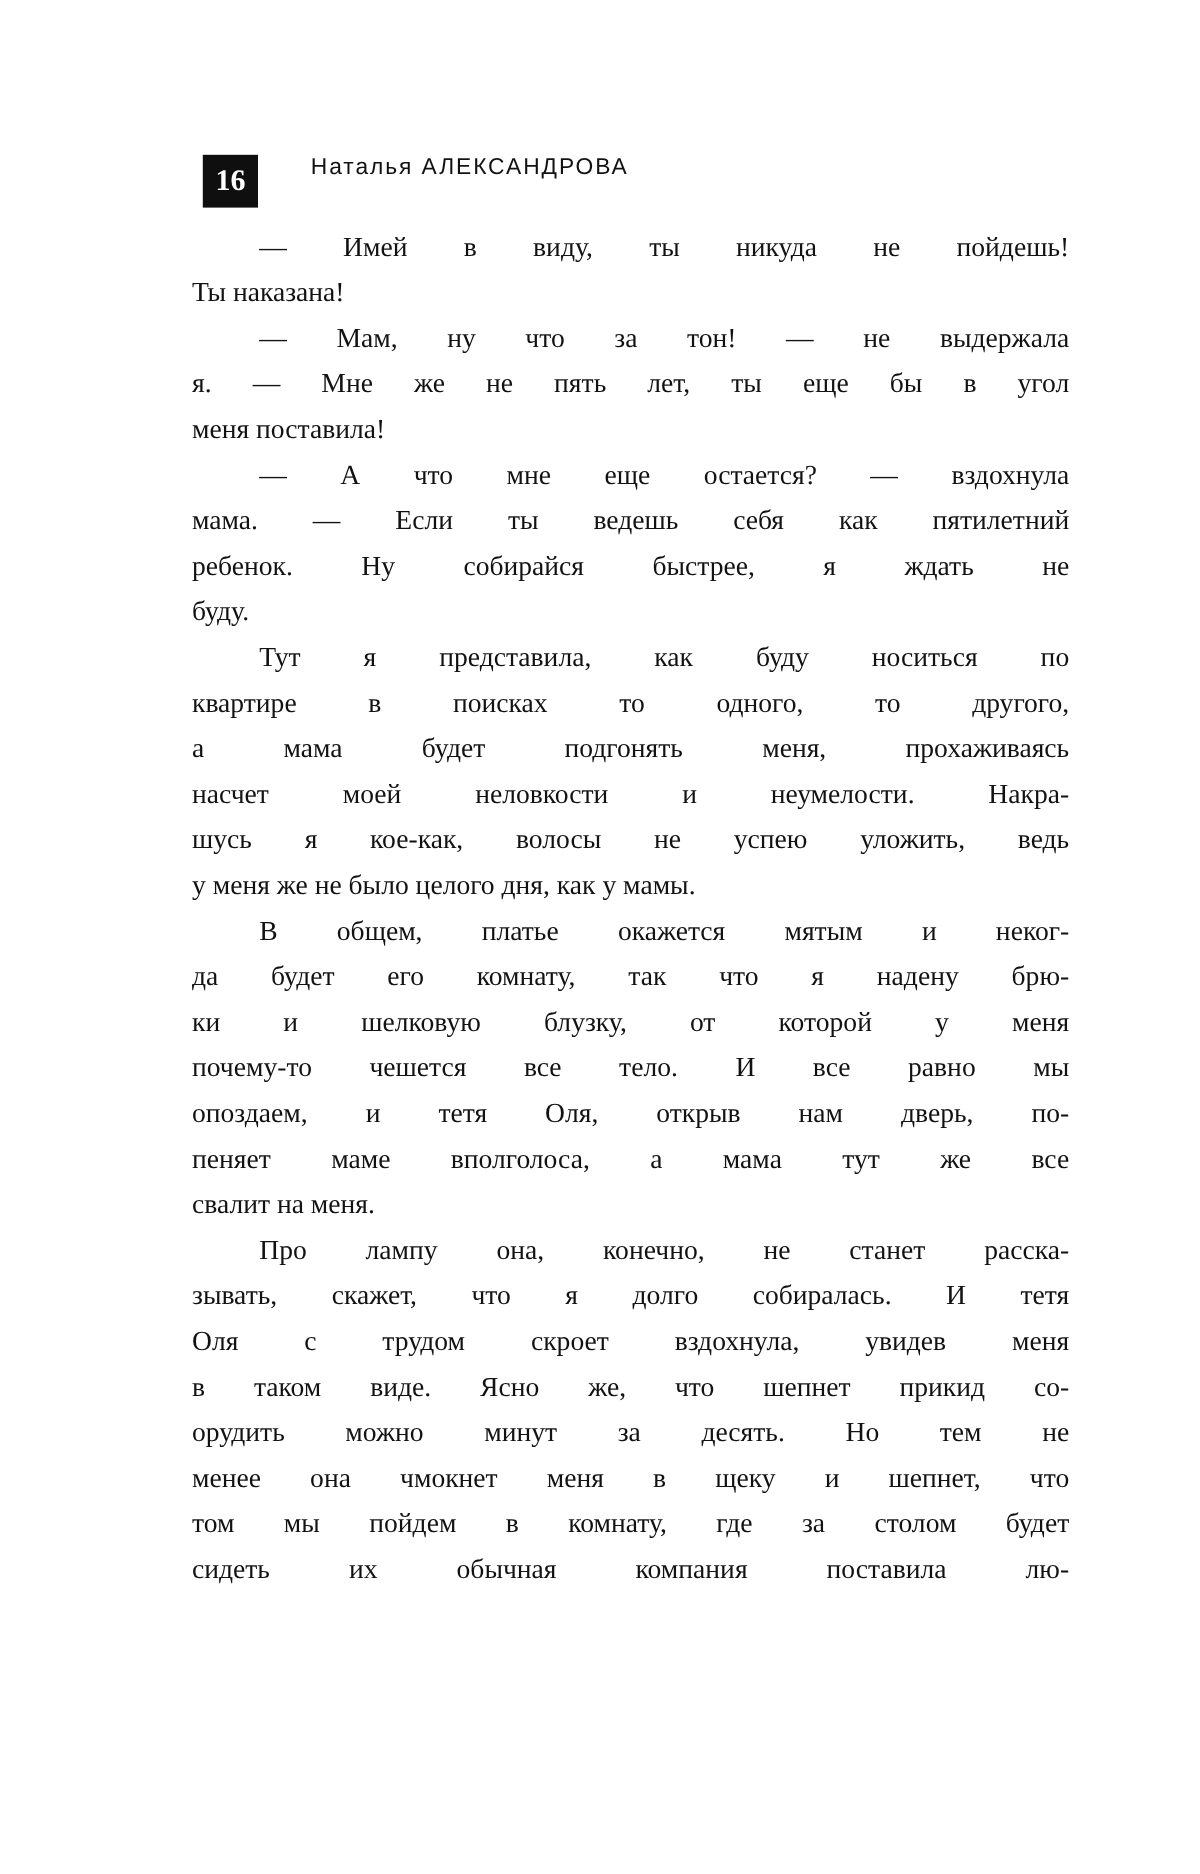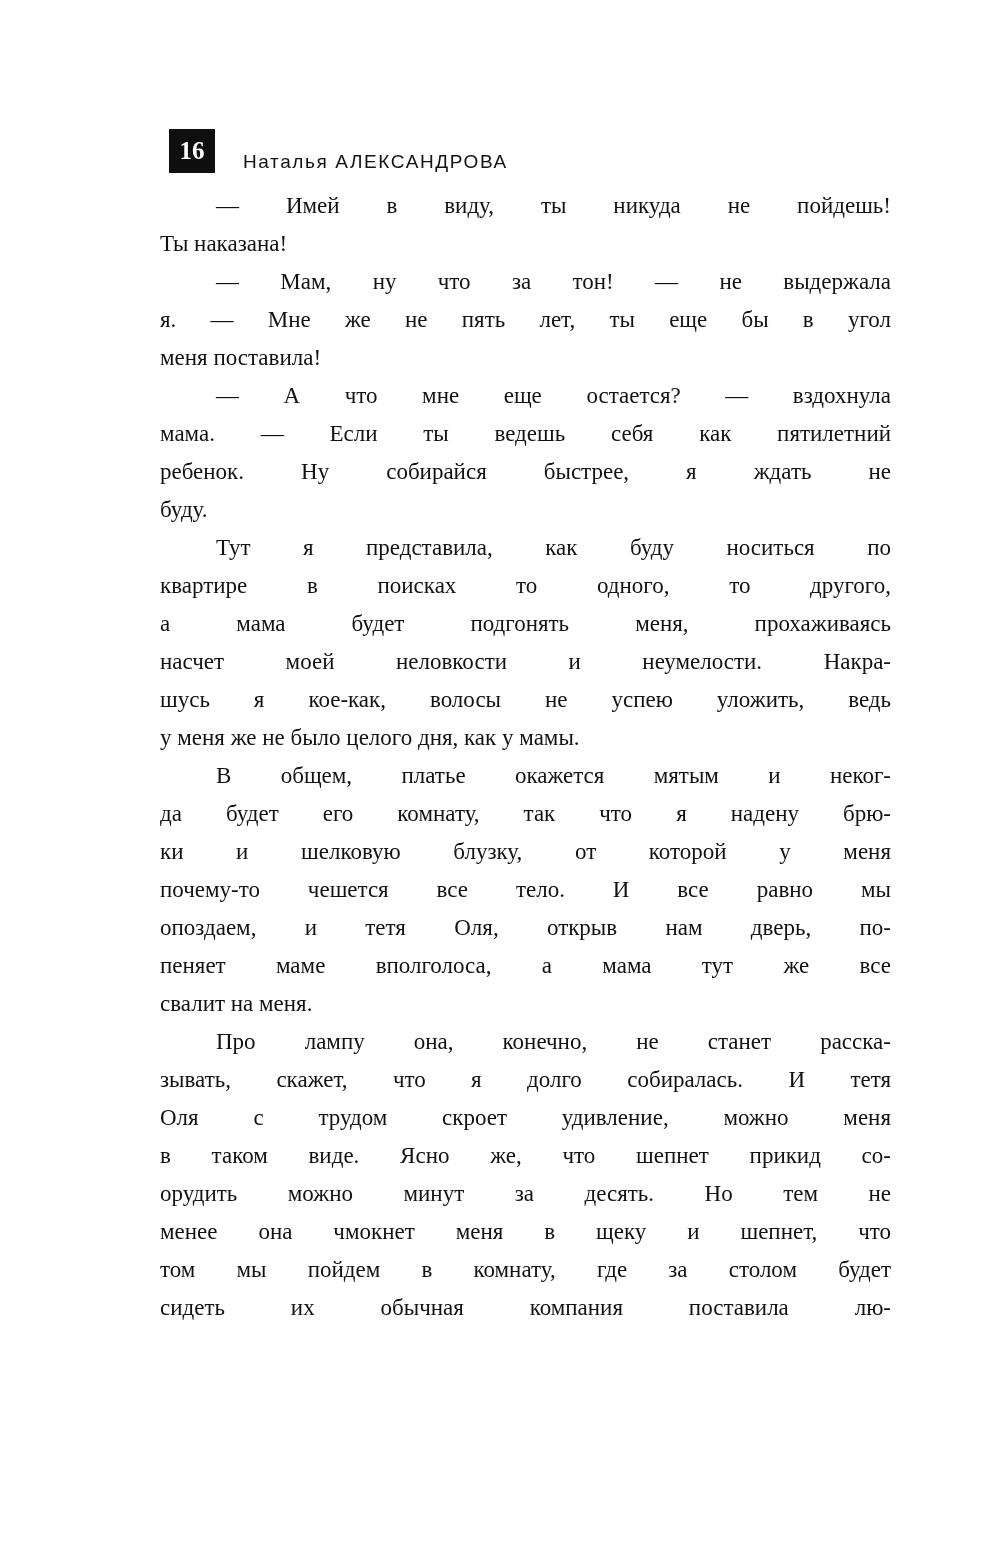--- a/index.html
+++ b/index.html
@@ -12,35 +12,35 @@
     width: 1000px;
     height: 1562px;
     background: var(--paper, #ffffff);
     overflow: hidden;
   }
   .header {
     position: absolute;
     left: 169px;
     top: 129px;
     display: flex;
-    align-items: flex-end;
+    align-items: flex-start;
   }
   .page-number {
     width: 46px;
     height: 44px;
     background: var(--badge-bg, #0f0f0f);
     color: var(--badge-text, #ffffff);
     font-family: "Liberation Serif", "DejaVu Serif", serif;
     font-weight: 700;
     font-size: 25px;
     line-height: 44px;
     text-align: center;
   }
   .author {
-    margin-left: 28px;
+    margin-left: 44px;
     font-family: "Liberation Sans", "DejaVu Sans", sans-serif;
     font-size: 19px;
     letter-spacing: 1.6px;
     color: var(--ink, #141414);
     white-space: nowrap;
   }
   .body-text {
     position: absolute;
     left: 160px;
     top: 187px;
@@ -102,21 +102,21 @@
         <div class="line">да будет его комнату, так что я надену брю-</div>
         <div class="line">ки и шелковую блузку, от которой у меня</div>
         <div class="line">почему-то чешется все тело. И все равно мы</div>
         <div class="line">опоздаем, и тетя Оля, открыв нам дверь, по-</div>
         <div class="line">пеняет маме вполголоса, а мама тут же все</div>
         <div class="line endline">свалит на меня.</div>
       </div>
       <div class="para">
         <div class="line first">Про лампу она, конечно, не станет расска-</div>
         <div class="line">зывать, скажет, что я долго собиралась. И тетя</div>
-        <div class="line">Оля с трудом скроет удивление, можно меня</div>
+        <div class="line">Оля с трудом скроет вздохнула, увидев меня</div>
         <div class="line">в таком виде. Ясно же, что шепнет прикид со-</div>
         <div class="line">орудить можно минут за десять. Но тем не</div>
         <div class="line">менее она чмокнет меня в щеку и шепнет, что</div>
         <div class="line">том мы пойдем в комнату, где за столом будет</div>
         <div class="line">сидеть их обычная компания поставила лю-</div>
       </div>
     </div>
 </div>
 
 </body></html>

